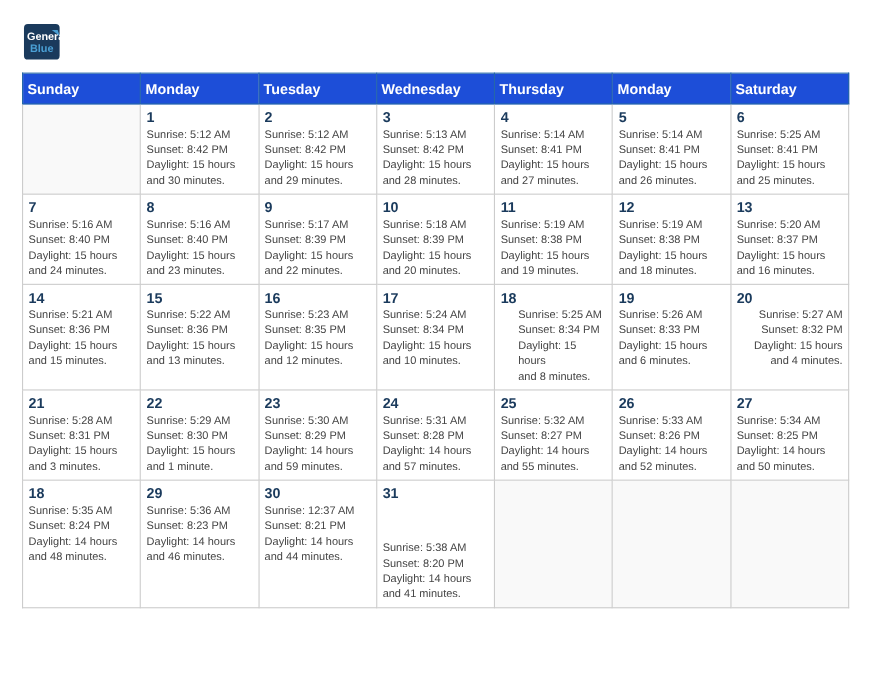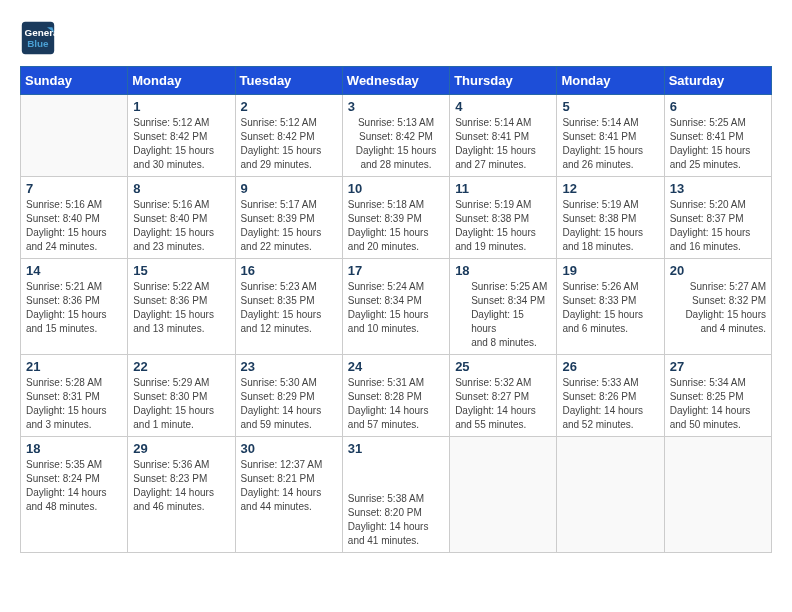--- a/index.html
+++ b/index.html
@@ -135,21 +135,21 @@
         </td>
         <td>
           <div class="day-number">2</div>
           <div class="day-info" style="white-space: pre-line;">Sunrise: 5:12 AM
 Sunset: 8:42 PM
 Daylight: 15 hours
 and 29 minutes.</div>
         </td>
         <td>
           <div class="day-number">3</div>
-          <div class="day-info" style="white-space: pre-line; text-align: center;">Sunrise: 5:13 AM
+          <div class="day-info" style="white-space: pre-line;">Sunrise: 5:13 AM
 Sunset: 8:42 PM
 Daylight: 15 hours
 and 28 minutes.</div>
         </td>
         <td>
           <div class="day-number">4</div>
           <div class="day-info" style="white-space: pre-line;">Sunrise: 5:14 AM
 Sunset: 8:41 PM
 Daylight: 15 hours
 and 27 minutes.</div>

